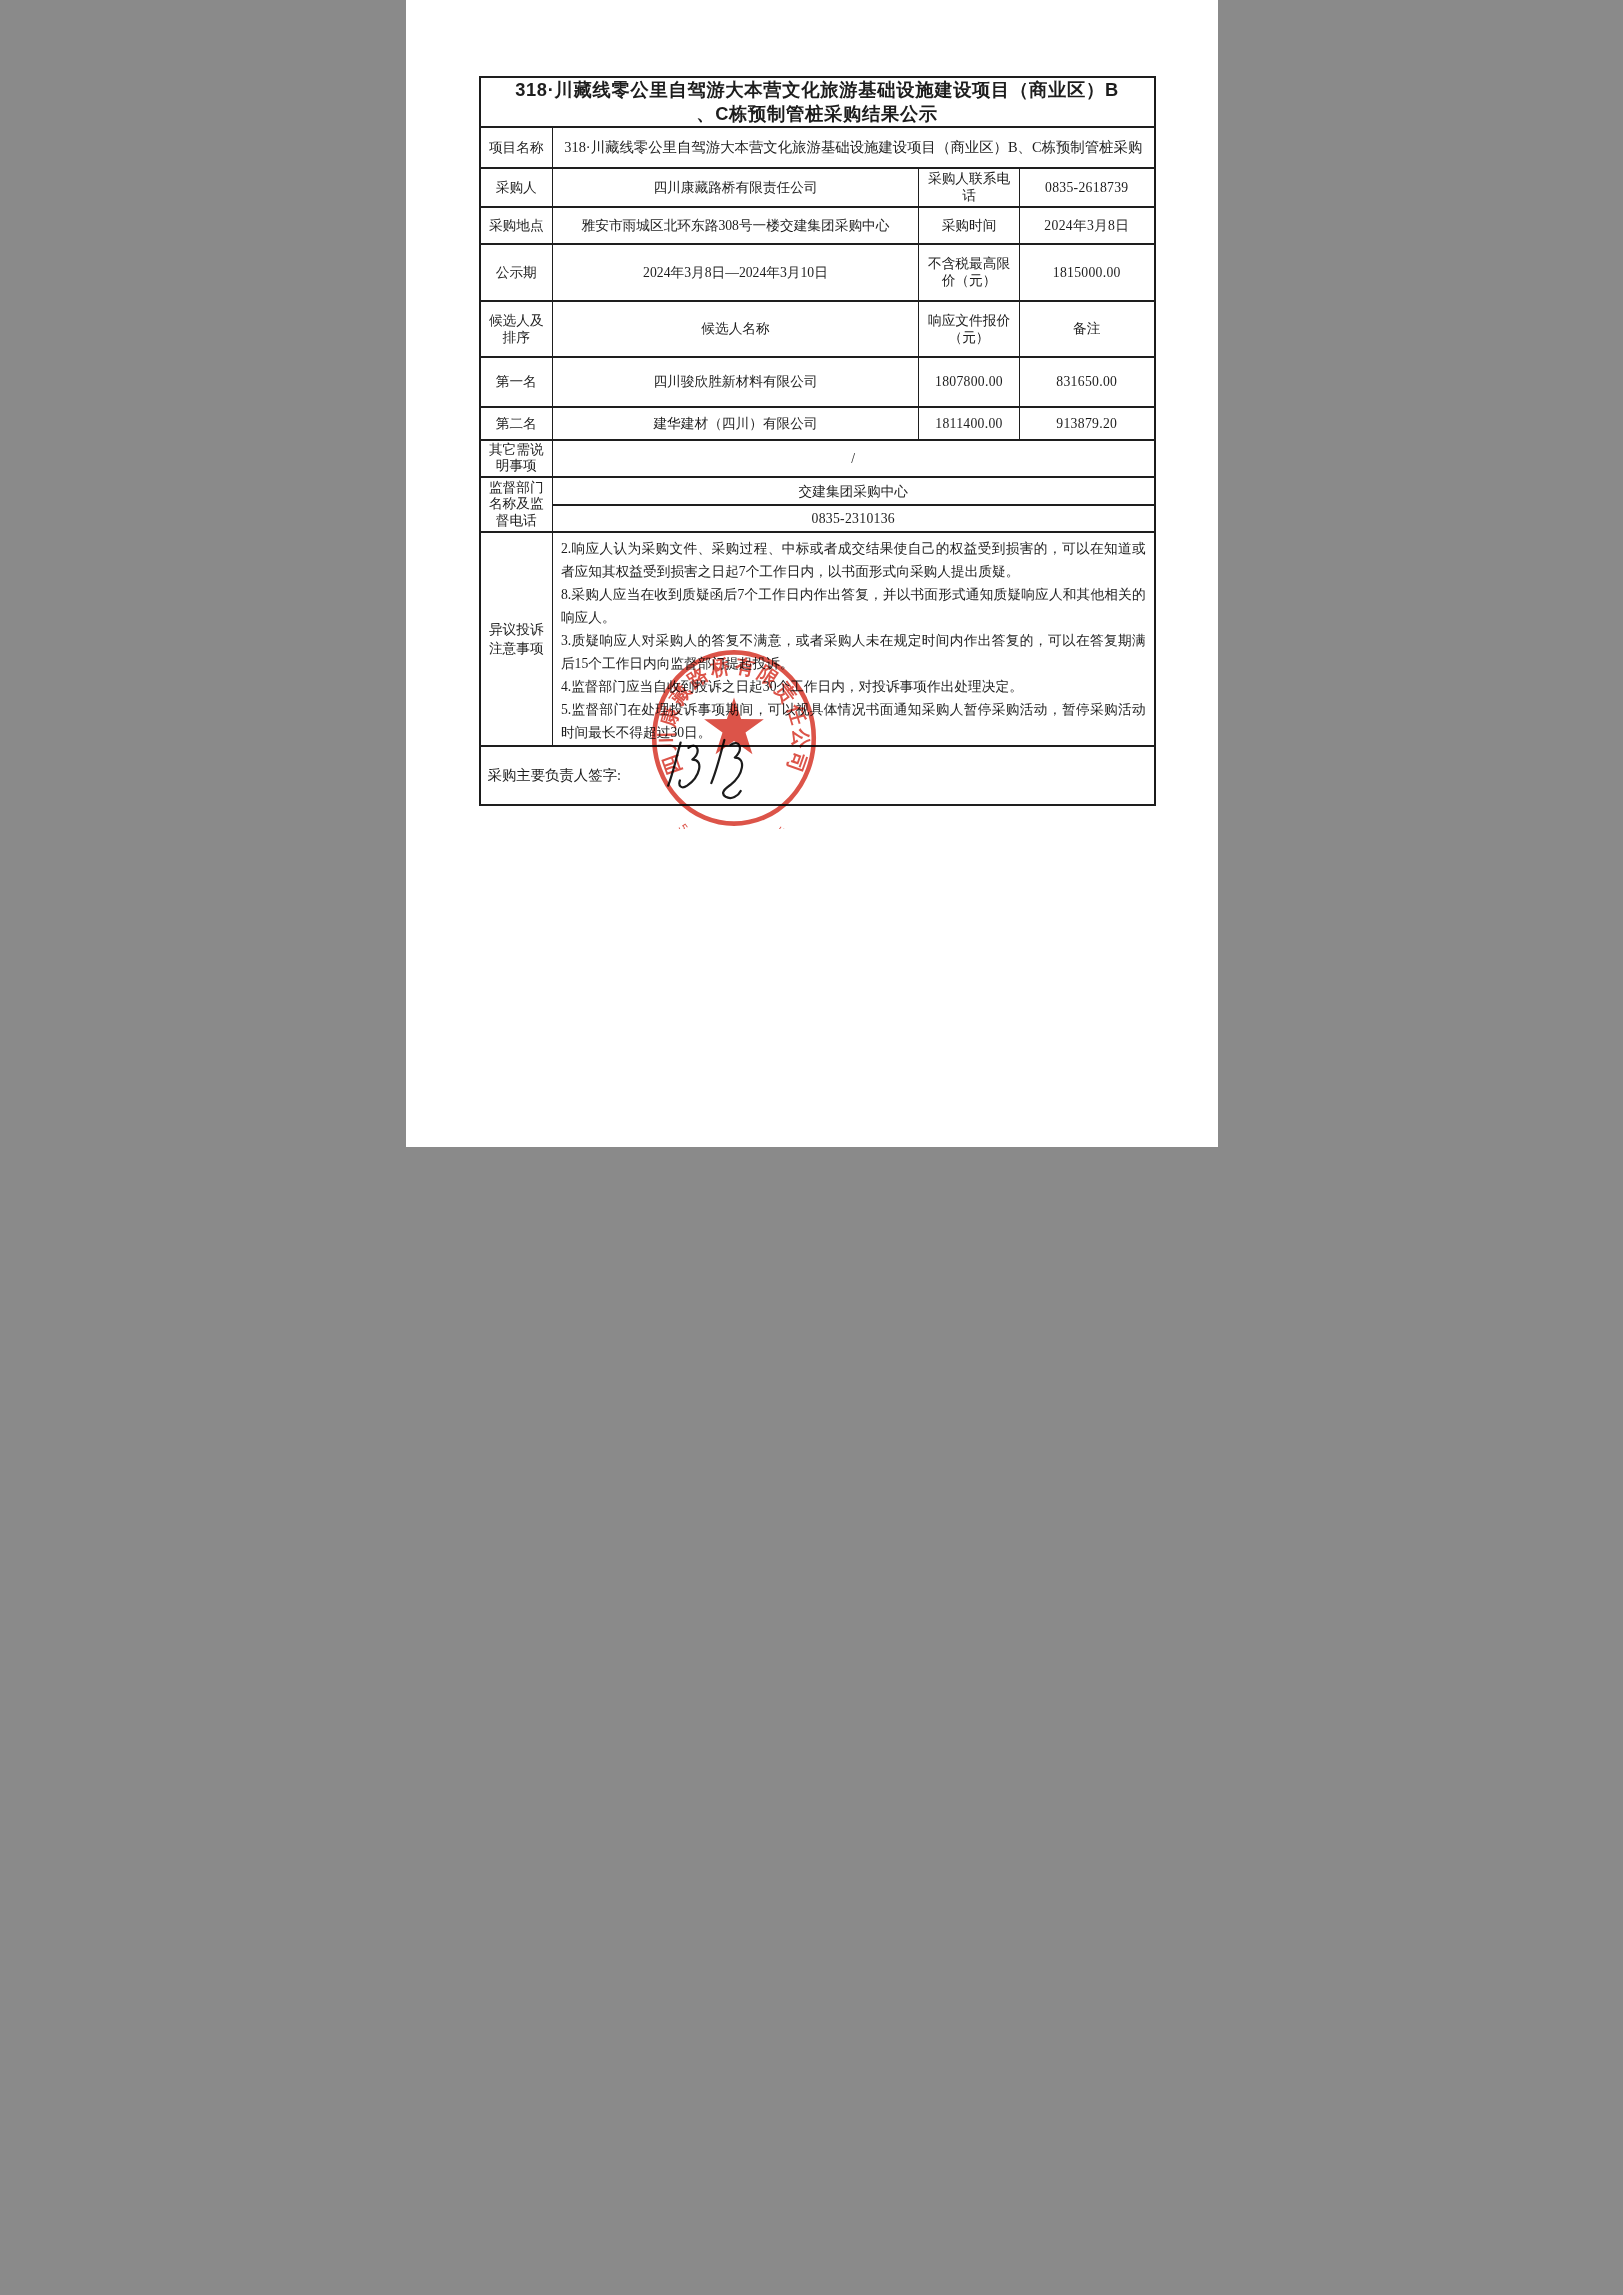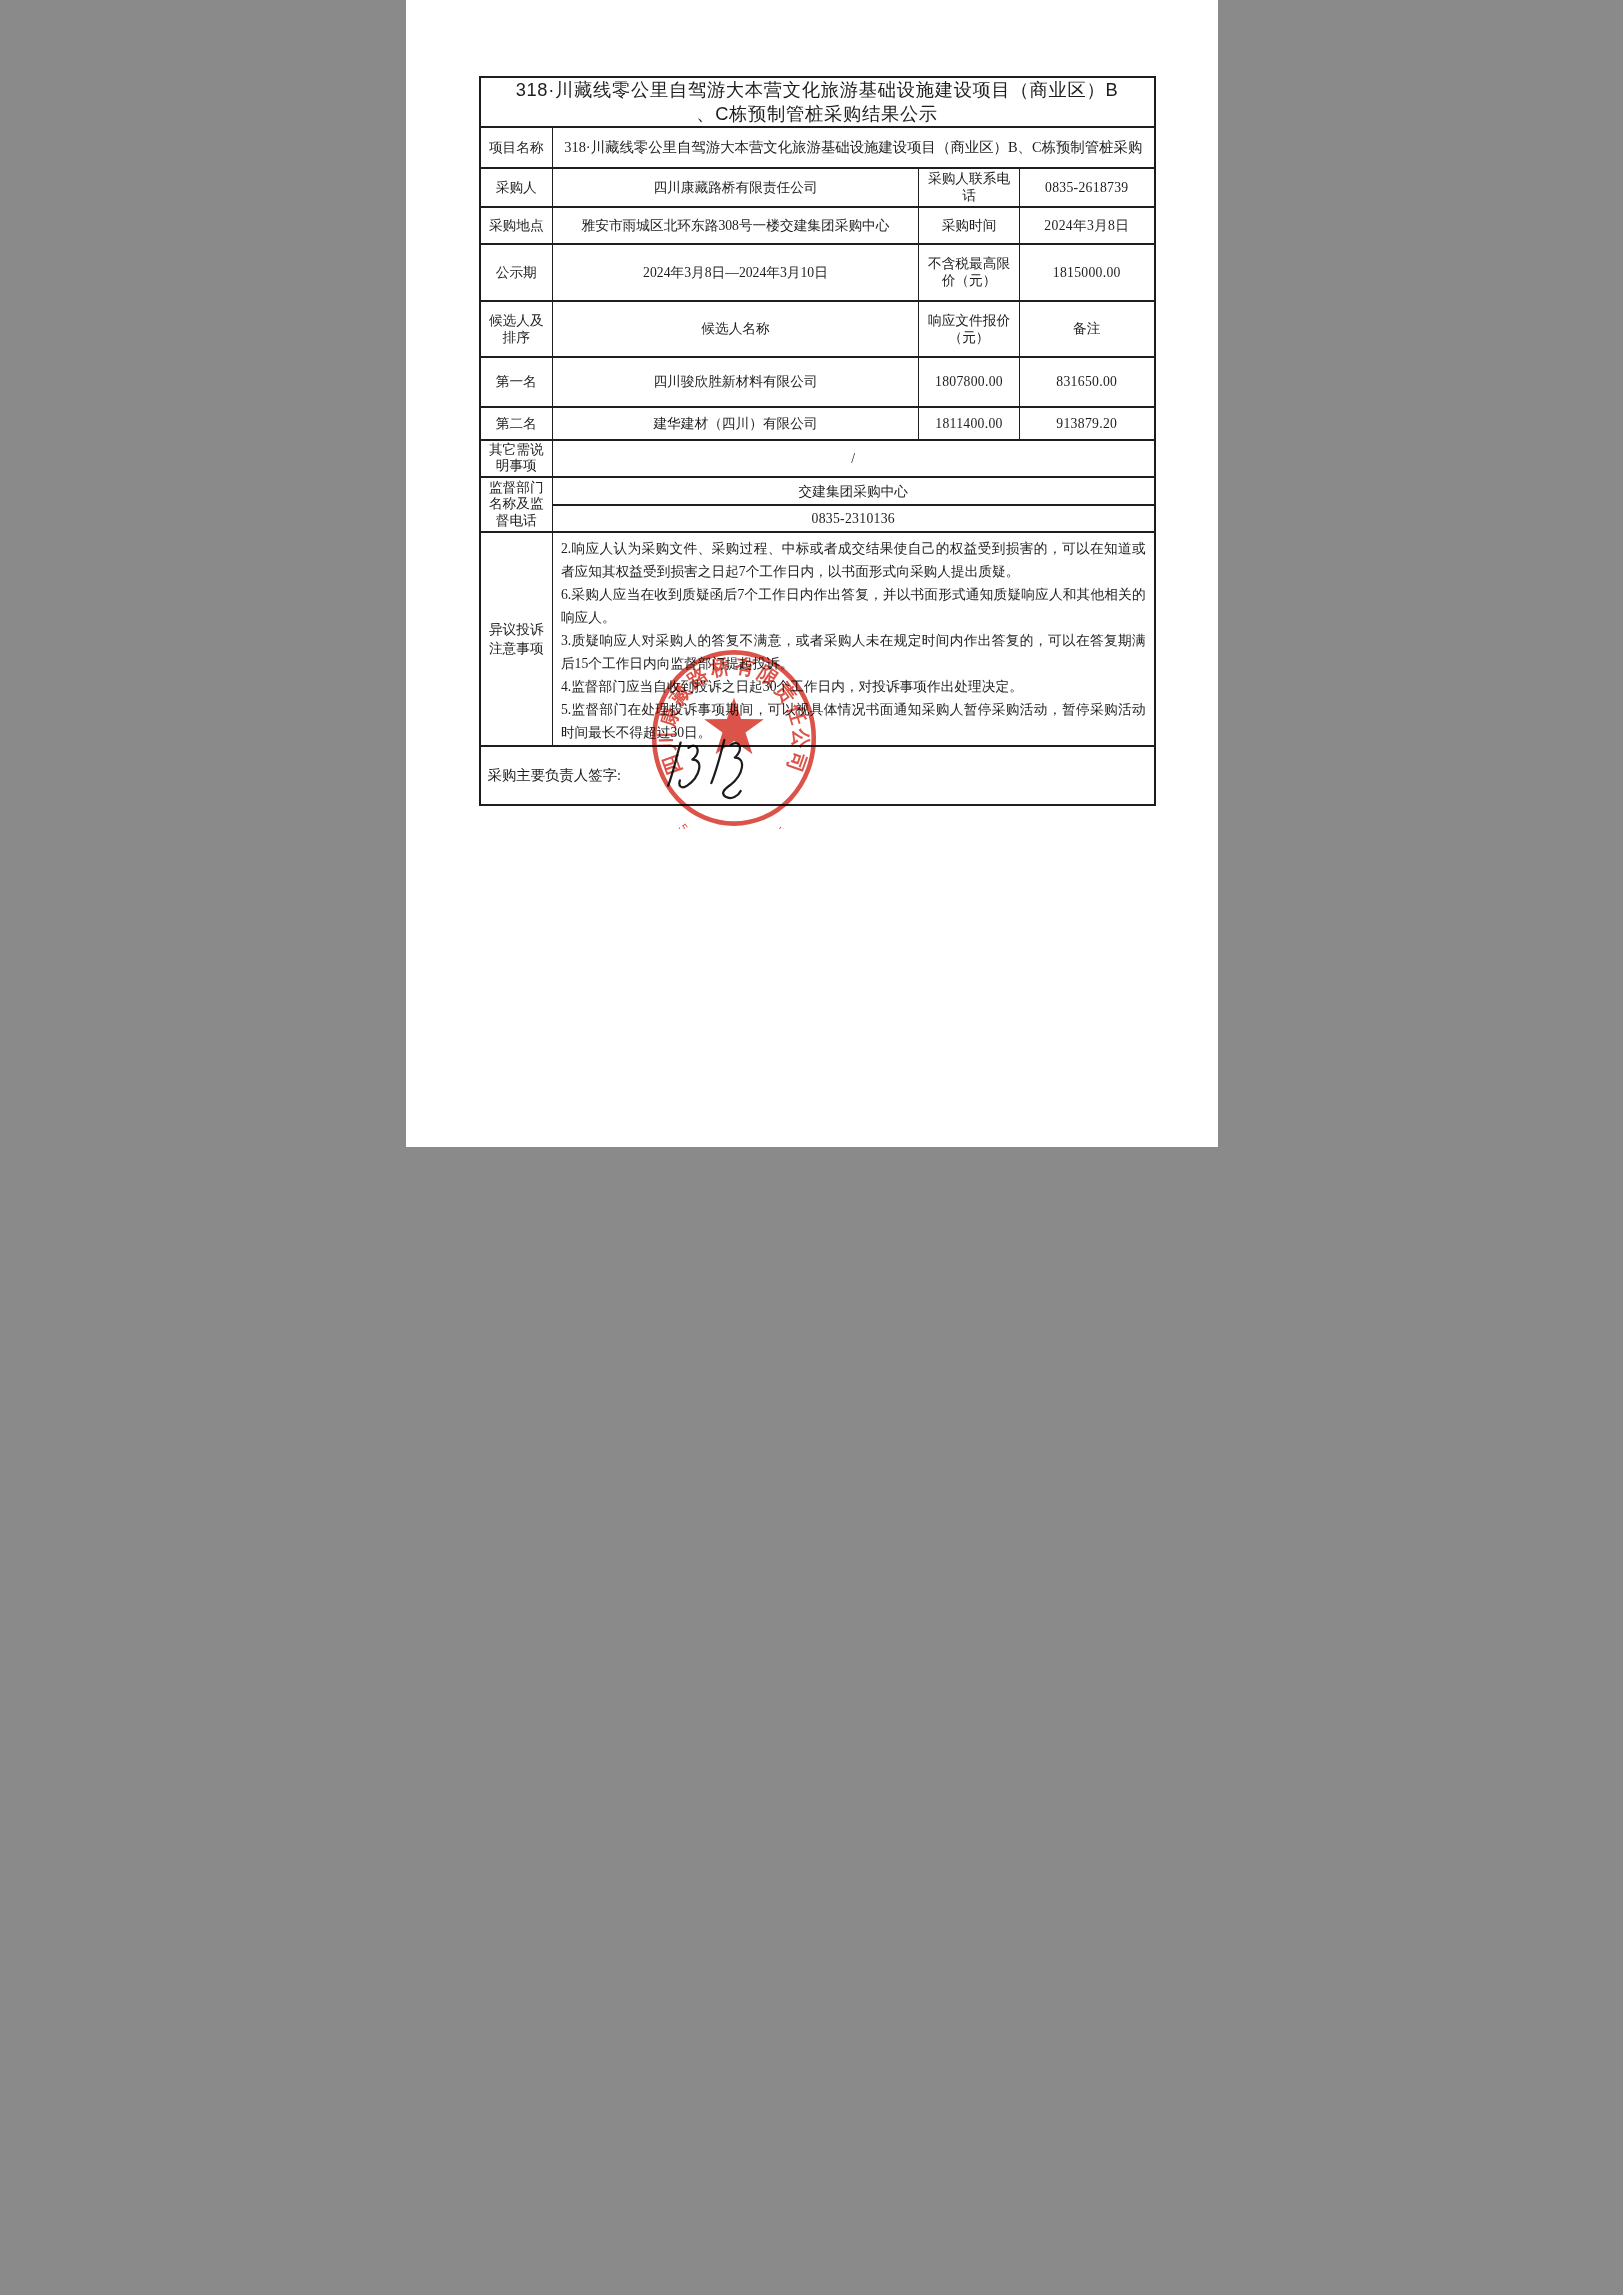--- a/index.html
+++ b/index.html
@@ -26,21 +26,21 @@
     text-align:center;
     vertical-align:middle;
     padding:1.3px 5.2px;
     font-size:13.7px;
     line-height:17px;
     overflow:hidden;
     word-break:break-all;
   }
   td.title-cell{
     font-family:"Liberation Sans","DejaVu Sans",sans-serif;
-    font-weight:400;
+    font-weight:700;
     font-size:18.3px;
     line-height:24px;
     letter-spacing:0.7px;
     padding:0 7.9px;
   }
   td.label-cell{padding:1.3px 3.9px;}
   td.wide-value{font-size:14.4px;padding:1.3px 9.2px;}
   td.num-cell{font-size:13.7px;letter-spacing:0.3px;}
   td.objection-text{
     text-align:justify;
@@ -149,21 +149,21 @@
       <td colspan="3">交建集团采购中心</td>
     </tr>
     <tr style="height:27px">
       <td colspan="3" class="num-cell">0835-2310136</td>
     </tr>
 
     <tr style="height:212px">
       <td class="label-cell" style="line-height:19.6px">异议投诉注意事项</td>
       <td colspan="3" class="objection-text">
         <div class="obj-item">2.响应人认为采购文件、采购过程、中标或者成交结果使自己的权益受到损害的，可以在知道或者应知其权益受到损害之日起7个工作日内，以书面形式向采购人提出质疑。</div>
-        <div class="obj-item">6.采购人应当在收到质疑函后7个工作日内作出答复，并以书面形式通知质疑响应人和其他相关的响应人。</div>
+        <div class="obj-item">8.采购人应当在收到质疑函后7个工作日内作出答复，并以书面形式通知质疑响应人和其他相关的响应人。</div>
         <div class="obj-item">3.质疑响应人对采购人的答复不满意，或者采购人未在规定时间内作出答复的，可以在答复期满后15个工作日内向监督部门提起投诉。</div>
         <div class="obj-item">4.监督部门应当自收到投诉之日起30个工作日内，对投诉事项作出处理决定。</div>
         <div class="obj-item">5.监督部门在处理投诉事项期间，可以视具体情况书面通知采购人暂停采购活动，暂停采购活动时间最长不得超过30日。</div>
       </td>
     </tr>
 
     <tr style="height:59px">
       <td colspan="4" class="sign-cell">采购主要负责人签字:</td>
     </tr>
   </tbody>

